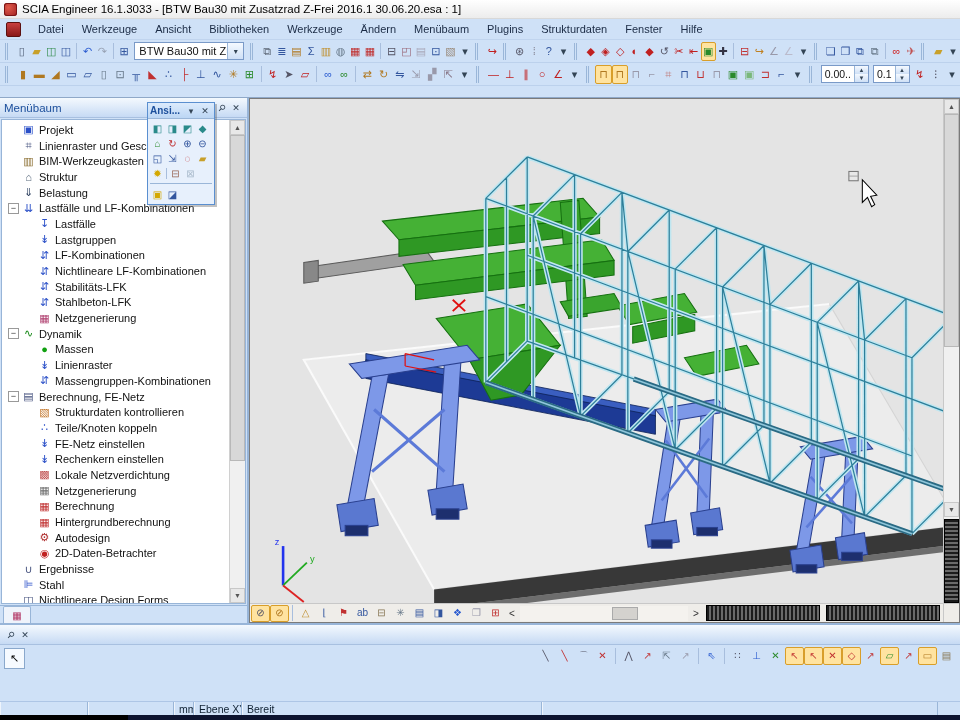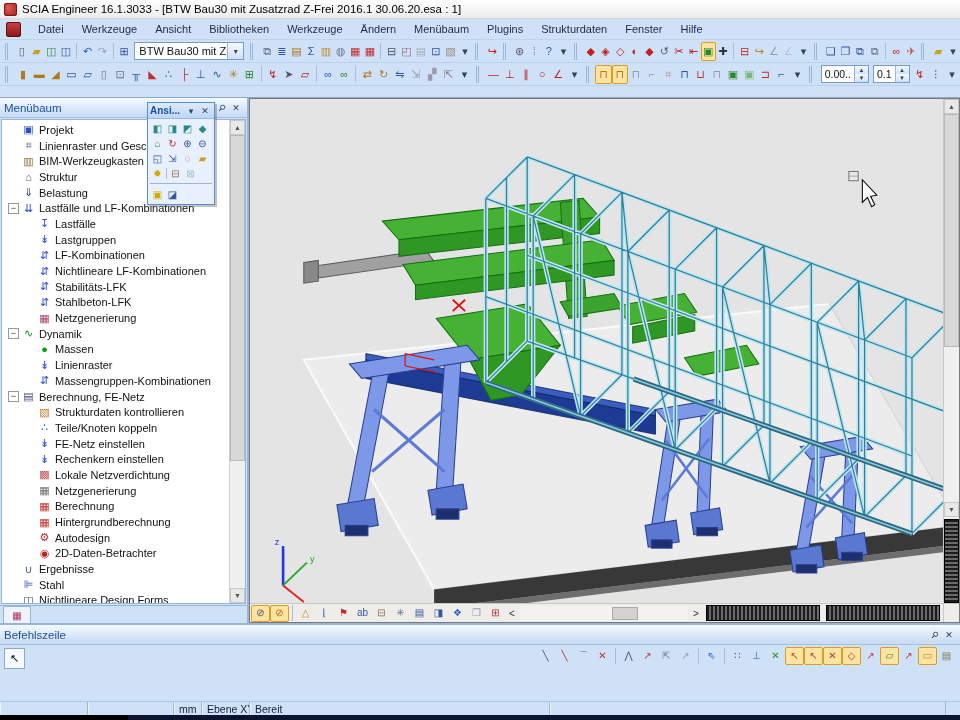--- a/index.html
+++ b/index.html
@@ -839,21 +839,20 @@
         <span class="g" style="color: rgb(212, 168, 0);">▣</span>
       </span>
       <span class="pi">
         <span class="g" style="color: rgb(51, 86, 158);">◪</span>
       </span>
   </div>
 </div>
 
 <div class="cmdpanel">
   <div class="panel-head">
-    <span class="ptitle">Befehlszeile</span>
     <span class="phbtn pin">⚲</span>
     <span class="phbtn">✕</span>
   </div>
   <div class="cmdbody">
     <span class="cursorbtn">↖</span>
     <span class="snaprow">
       <span class="tbi">
           <span class="g" style="color: rgb(85, 85, 102);">╲</span>
         </span>
         <span class="tbi">
@@ -919,18 +918,18 @@
         <span class="tbi">
           <span class="g" style="color: rgb(136, 119, 85);">▤</span>
         </span>
     </span>
   </div>
 </div>
 
 <div class="statusbar">
   <span class="scell" style="width: 88px;"></span>
     <span class="scell" style="width: 86px;"></span>
-    <span class="scell" style="width: 28px;">mm</span>
+    <span class="scell" style="width: 20px;">mm</span>
     <span class="scell" style="width: 48px;">Ebene XY</span>
     <span class="scell" style="width: 300px;">Bereit</span>
     <span class="scell" style="width: 396px;"></span>
 </div>
 <div class="darkstrip"></div>
 
 </body></html>

